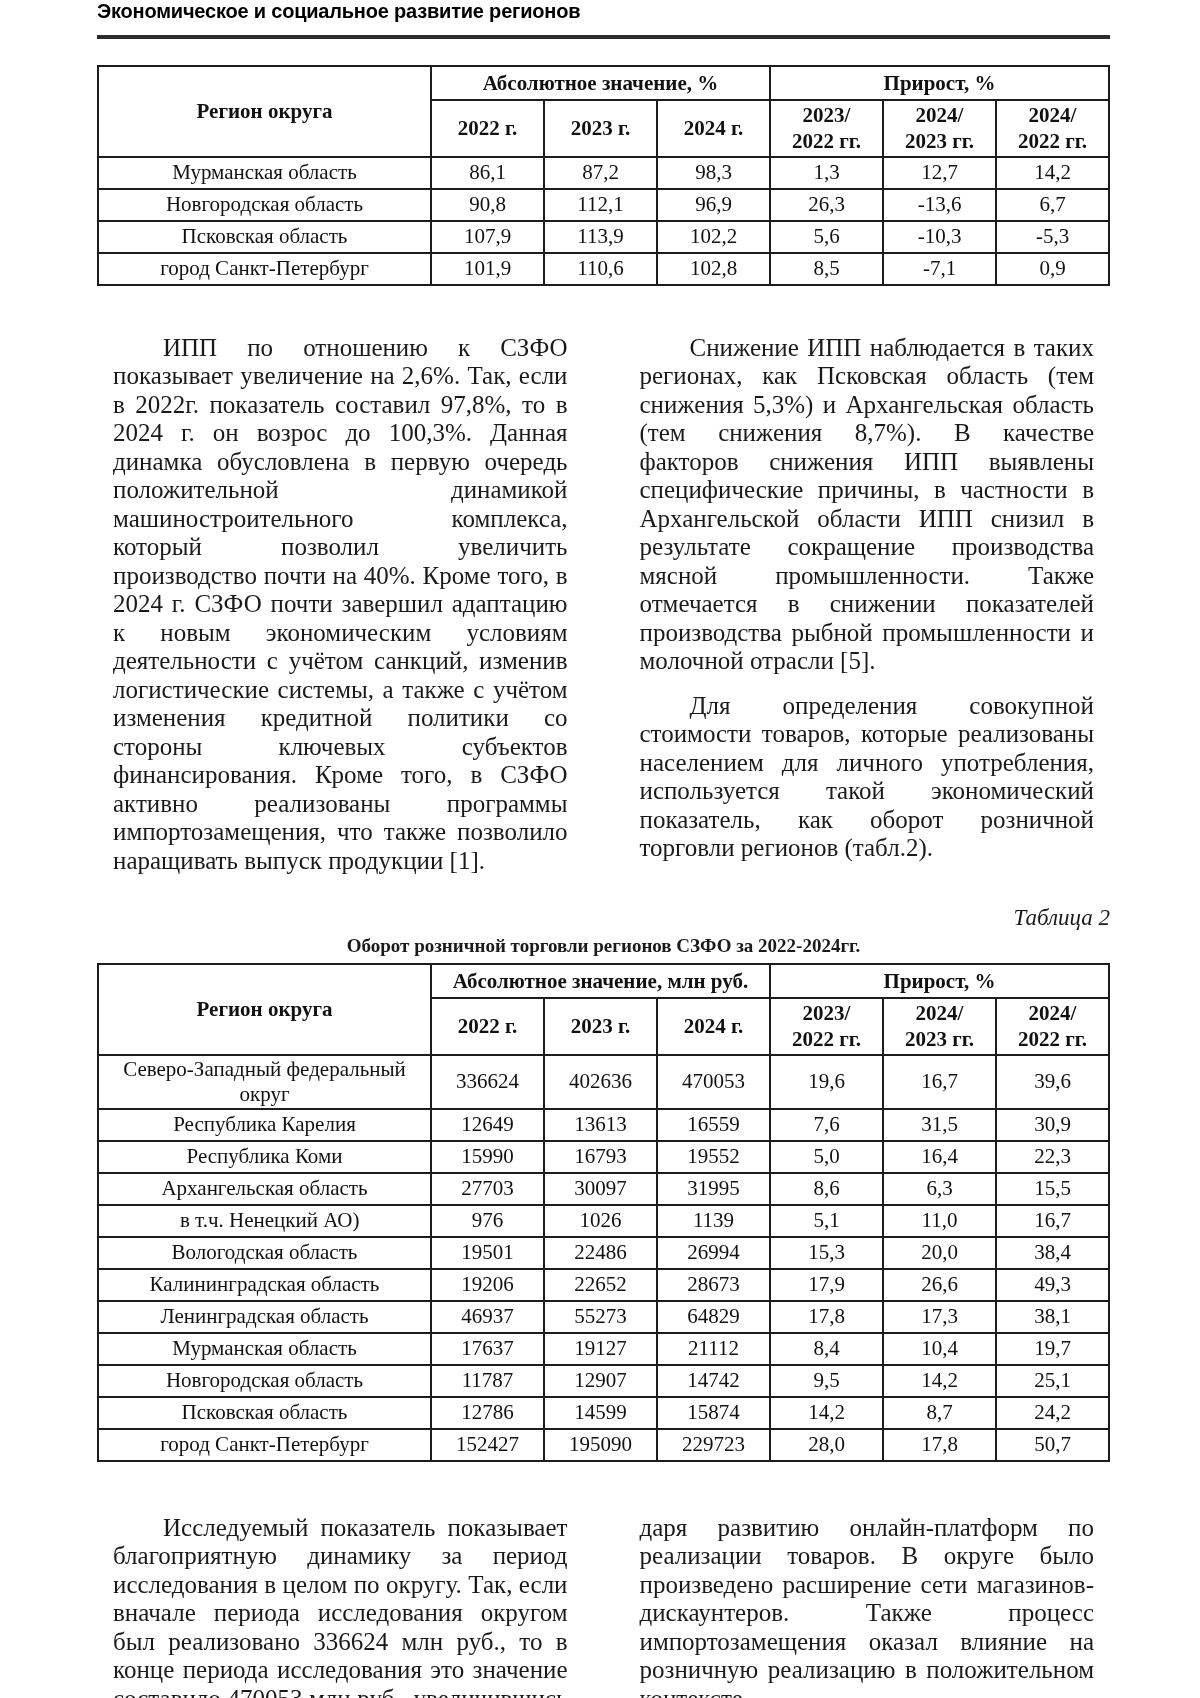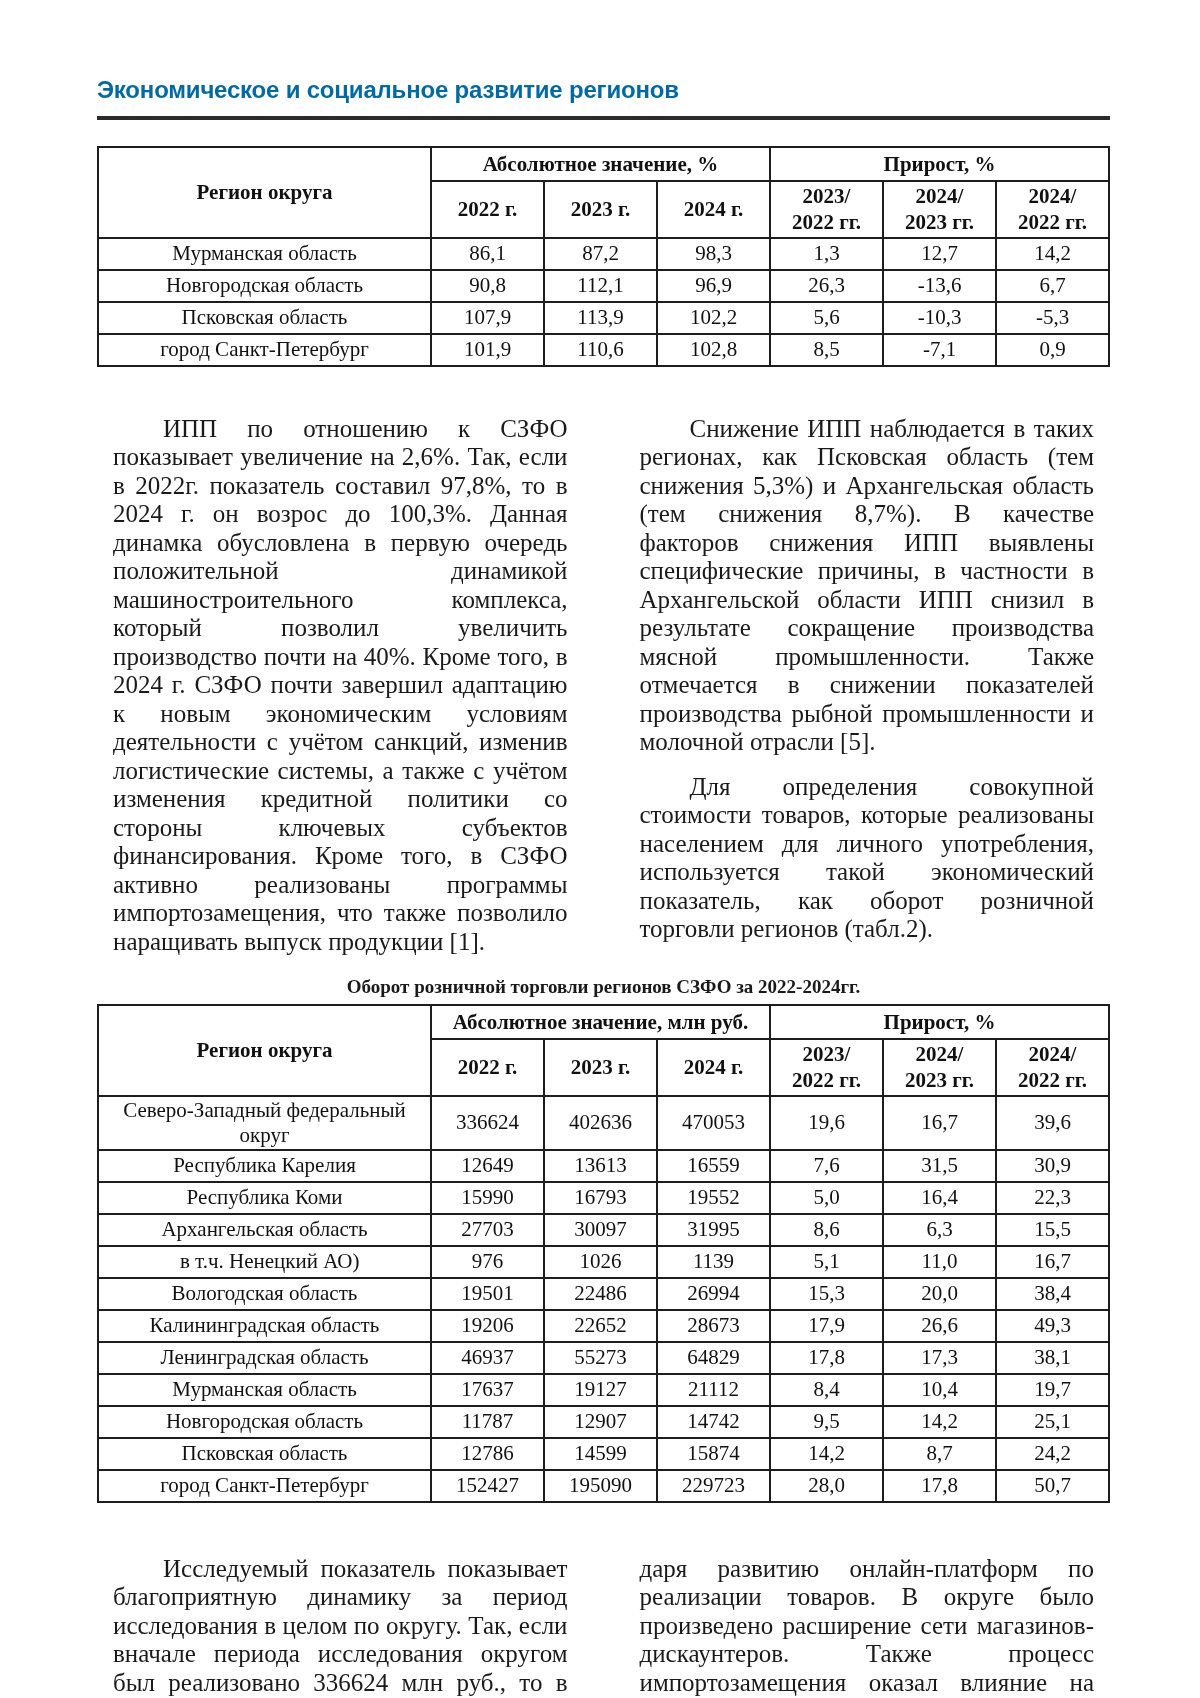--- a/index.html
+++ b/index.html
@@ -7,26 +7,25 @@
     width: 1200px; height: 1698px;
     background: #ffffff;
     color: #1a1a1a;
     font-family: "Liberation Serif", serif;
     overflow: hidden;
   }
   .page { width: 1013px; margin: 0 auto 0 97px; }
 
   
   .running-head {
-    margin-top: 76px;
     font-family: "Liberation Sans", sans-serif;
     font-weight: 700;
-    font-size: 24px;
+    font-size: 20px;
     letter-spacing: -0.2px;
-    color: #0369a1;
+    color: #000000;
   }
   .head-rule { border: none; border-top: 4px solid #2b2b2b; margin: 12px 0 0 0; }
 
   
   table.data-table {
     border-collapse: collapse;
     width: 1013px;
     font-size: 21px;
     color: #111;
     table-layout: fixed;
@@ -153,20 +152,21 @@
   <div class="cols" id="section1">
     <div class="col">
       <p>ИПП по отношению к СЗФО показывает увеличение на 2,6%. Так, если в 2022г. показатель составил 97,8%, то в 2024 г. он возрос до 100,3%. Данная динамка обусловлена в первую очередь положительной динамикой машиностроительного комплекса, который позволил увеличить производство почти на 40%. Кроме того, в 2024 г. СЗФО почти завершил адаптацию к новым экономическим условиям деятельности с учётом санкций, изменив логистические системы, а также с учётом изменения кредитной политики со стороны ключевых субъектов финансирования. Кроме того, в СЗФО активно реализованы программы импортозамещения, что также позволило наращивать выпуск продукции [1].</p>
     </div>
     <div class="col">
       <p>Снижение ИПП наблюдается в таких регионах, как Псковская область (тем снижения 5,3%) и Архангельская область (тем снижения 8,7%). В качестве факторов снижения ИПП выявлены специфические причины, в частности в Архангельской области ИПП снизил в результате сокращение производства мясной промышленности. Также отмечается в снижении показателей производства рыбной промышленности и молочной отрасли [5].</p>
       <p>Для определения совокупной стоимости товаров, которые реализованы населением для личного употребления, используется такой экономический показатель, как оборот розничной торговли регионов (табл.2).</p>
     </div>
   </div>
 
+  <div class="tbl-caption">Таблица 2</div>
   <div class="tbl-title">Оборот розничной торговли регионов СЗФО за 2022-2024гг.</div>
 
   <table class="data-table" id="table2">
     <colgroup>
       <col style="width:333px">
       <col style="width:113px">
         <col style="width:113px">
         <col style="width:113px">
       <col style="width:113px">
         <col style="width:113px">

